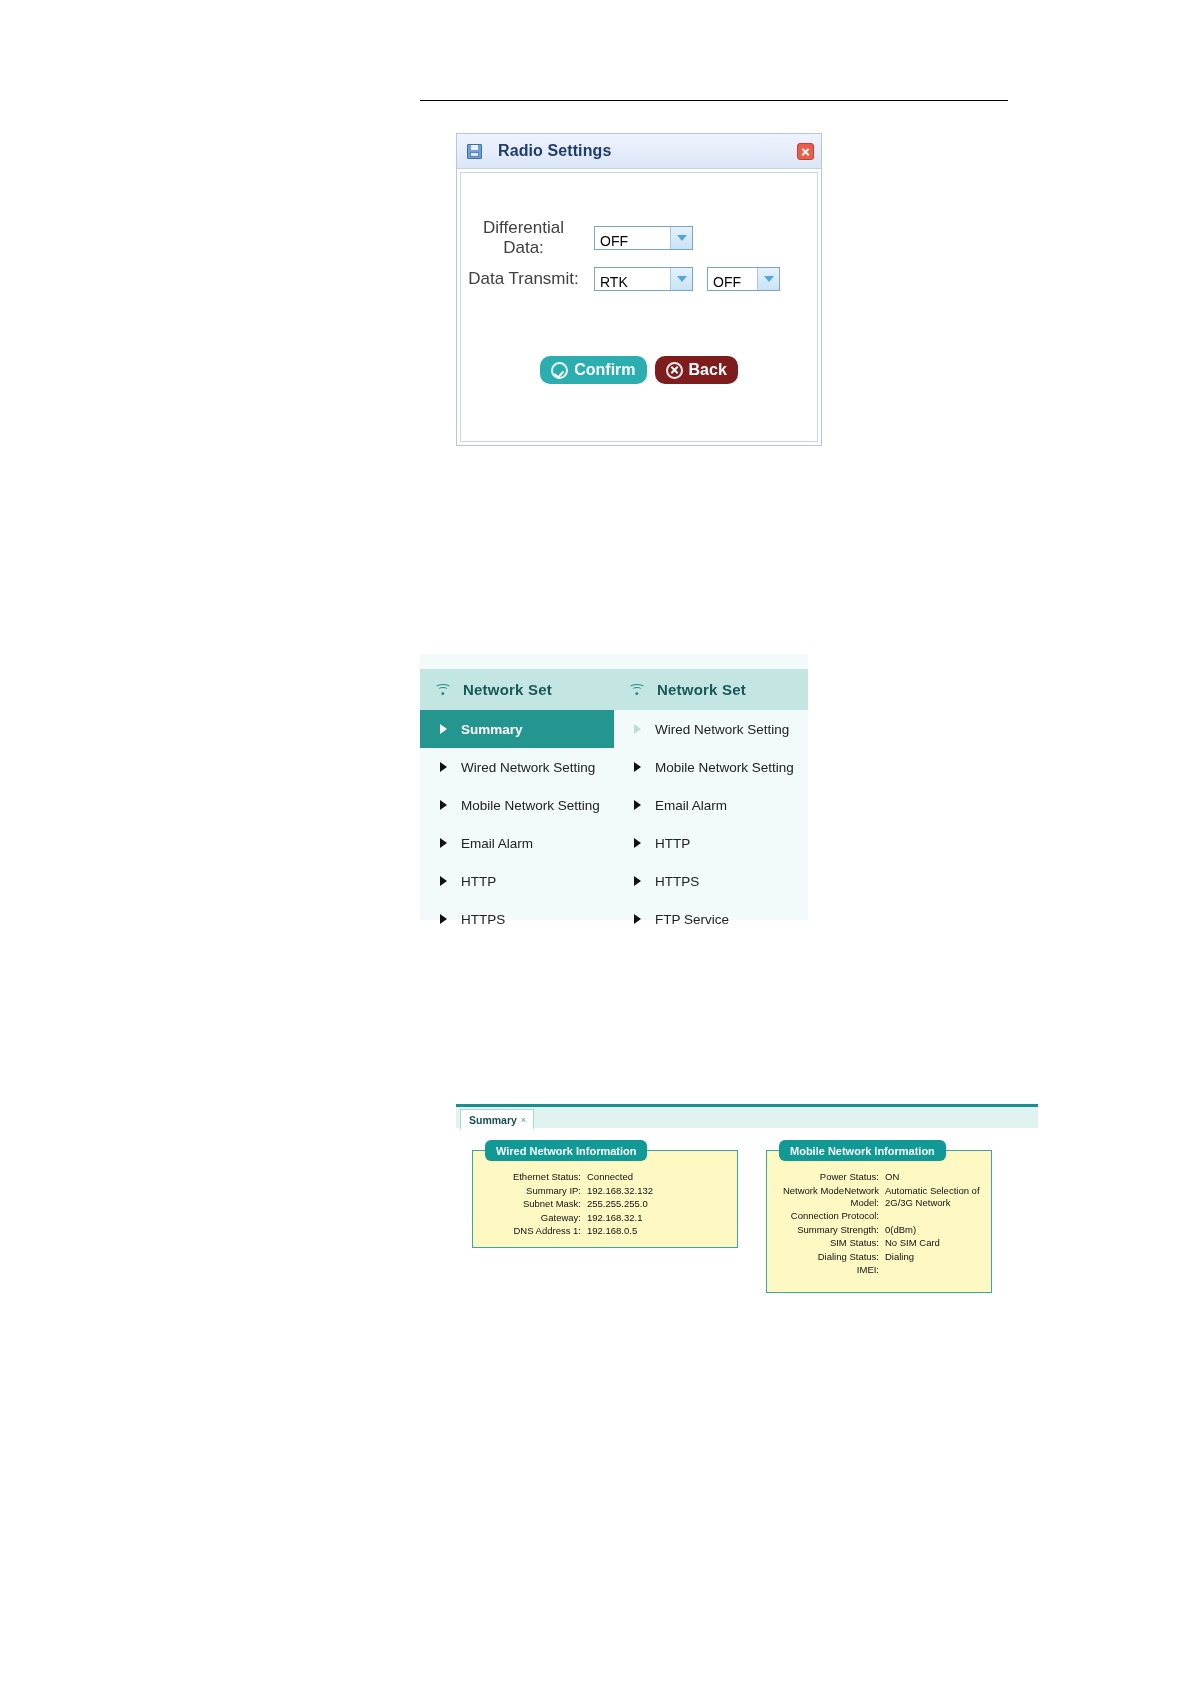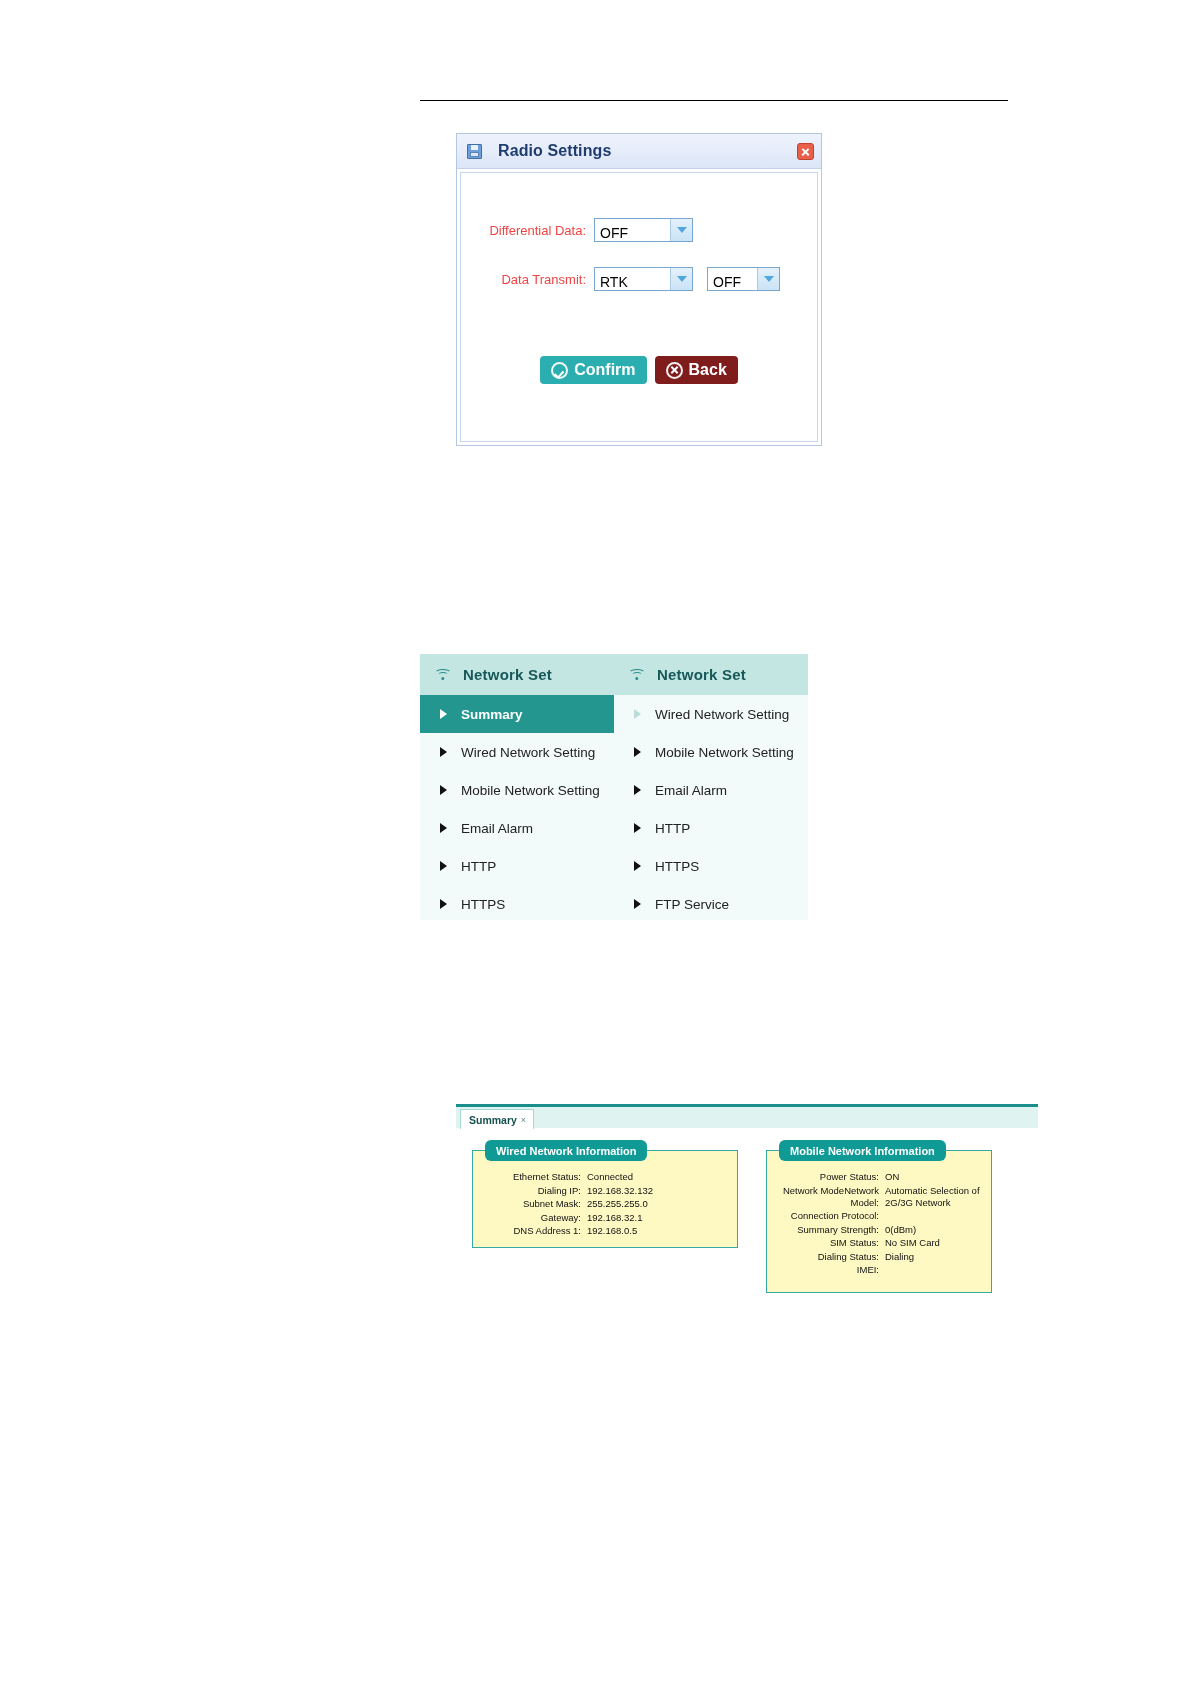--- a/index.html
+++ b/index.html
@@ -117,23 +117,23 @@
     position: absolute;
     display: flex;
     align-items: center;
     left: 0; right: 0;
   }
   .field-row.r1 { top: 45px; }
   .field-row.r2 { top: 94px; }
 
   .field-label {
     width: 133px;
-    text-align: right;
-    font-size: 13px;
-    color: #ef4444;
+    text-align: center;
+    font-size: 17px;
+    color: #404040;
     padding-right: 8px;
     box-sizing: border-box;
   }
 
   .select {
     position: relative;
     height: 24px;
     border: 1px solid #7aa5cf;
     background: #ffffff;
     box-sizing: border-box;
@@ -174,21 +174,21 @@
     justify-content: center;
     gap: 8px;
   }
   .btn {
     display: flex;
     align-items: center;
     gap: 6px;
     height: 28px;
     padding: 0 11px;
     border: none;
-    border-radius: 4px;
+    border-radius: 10px;
     color: #fff;
     font-size: 16px;
     font-weight: bold;
     font-family: "Liberation Sans", sans-serif;
     cursor: pointer;
   }
   .btn.confirm { background: #2aaeb0; }
   .btn.back    { background: #7f1d1d; }
   .btn .gi {
     width: 17px; height: 17px;
@@ -236,20 +236,21 @@
   .menu.right { left: 194px; width: 194px; }
 
   .menu-header {
     height: 41px;
     background: #c4e6e2;
     display: flex;
     align-items: center;
     padding-left: 14px;
     box-sizing: border-box;
     gap: 12px;
+    margin-top: 15px;
   }
   .menu-title {
     font-size: 15px;
     font-weight: bold;
     color: #17595a;
     letter-spacing: 0.2px;
   }
   .wifi-icon {
     width: 17px; height: 13px;
     position: relative;
@@ -527,21 +528,21 @@
   </div>
 
   <div class="panel wired">
     <div class="panel-legend">Wired Network Information</div>
     <div class="kv-list">
       <div class="kv">
         <span class="k">Ethernet Status:</span>
         <span class="v">Connected</span>
       </div>
       <div class="kv">
-        <span class="k">Dialing IP:</span>
+        <span class="k">Summary IP:</span>
         <span class="v">192.168.32.132</span>
       </div>
       <div class="kv">
         <span class="k">Subnet Mask:</span>
         <span class="v">255.255.255.0</span>
       </div>
       <div class="kv">
         <span class="k">Gateway:</span>
         <span class="v">192.168.32.1</span>
       </div>

